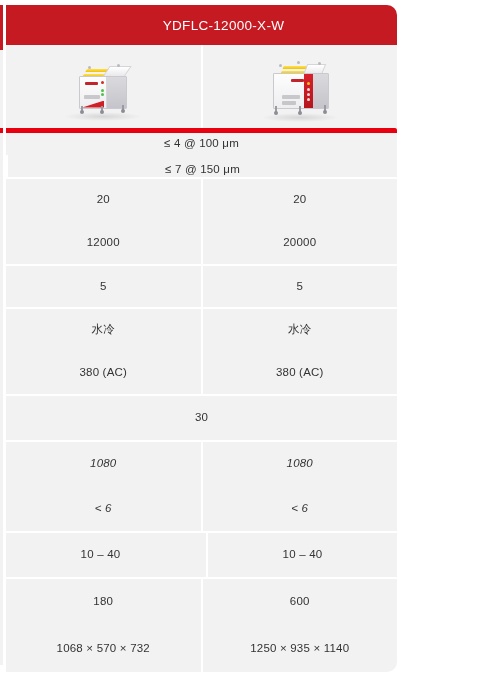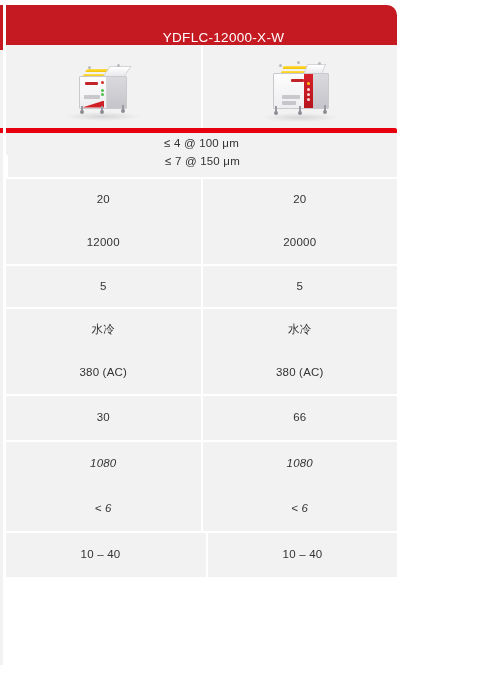--- a/index.html
+++ b/index.html
@@ -53,21 +53,21 @@
   .head-row {
     display: flex;
     height: 40px;
     background: #c61a22;
     border-radius: 0 10px 0 0;
     overflow: hidden;
   }
   .head-cell {
     flex: 1 1 0;
     display: flex;
-    align-items: flex-end;
+    align-items: center;
     justify-content: center;
     color: #ffffff;
     font-size: 13.5px;
     letter-spacing: 0.3px;
     white-space: nowrap;
     padding-left: 44px;
   }
   .head-cell + .head-cell {
     border-left: 2px solid #ffffff;
   }
@@ -296,21 +296,21 @@
     </div>
   </div>
 
   <div class="red-rule"></div>
 
   <div id="spec-rows">
       <div class="spec-row" style="height: 44px; flex-direction: column;">
         <div class="spec-cell" style="justify-content: center;">
           <div class="spec-line">≤ 4 @ 100 μm</div>
         </div>
-        <div class="spec-cell" style="justify-content: flex-start;">
+        <div class="spec-cell" style="justify-content: flex-end;">
           <div class="spec-line">≤ 7 @ 150 μm</div>
         </div>
       </div>
       <div class="spec-row" style="height: 85px; text-align: right;">
         <div class="spec-cell">
           <div class="spec-line">20</div>
           <div class="spec-line">12000</div>
         </div>
         <div class="spec-cell">
           <div class="spec-line">20</div>
@@ -332,37 +332,44 @@
         </div>
         <div class="spec-cell">
           <div class="spec-line">水冷</div>
           <div class="spec-line">380 (AC)</div>
         </div>
       </div>
       <div class="spec-row" style="height: 44px;">
         <div class="spec-cell" style="justify-content: center;">
           <div class="spec-line">30</div>
         </div>
-        <div class="spec-cell" style="justify-content: center;">
-          <div class="spec-line">66</div>
-        </div>
       </div>
       <div class="spec-row" style="height: 89px; font-style: italic;">
         <div class="spec-cell">
           <div class="spec-line">1080</div>
           <div class="spec-line">&lt; 6</div>
         </div>
         <div class="spec-cell">
           <div class="spec-line">1080</div>
           <div class="spec-line">&lt; 6</div>
         </div>
       </div>
       <div class="spec-row" style="height: 44px; gap: 11px;">
         <div class="spec-cell" style="justify-content: center;">
           <div class="spec-line">10 – 40</div>
         </div>
         <div class="spec-cell" style="justify-content: center;">
           <div class="spec-line">10 – 40</div>
         </div>
       </div>
+      <div class="spec-row last" style="height: 93px;">
+        <div class="spec-cell">
+          <div class="spec-line">180</div>
+          <div class="spec-line">1068 × 570 × 732</div>
+        </div>
+        <div class="spec-cell">
+          <div class="spec-line">600</div>
+          <div class="spec-line">1250 × 935 × 1140</div>
+        </div>
+      </div>
     </div>
 
 </div>
 
 </body></html>

